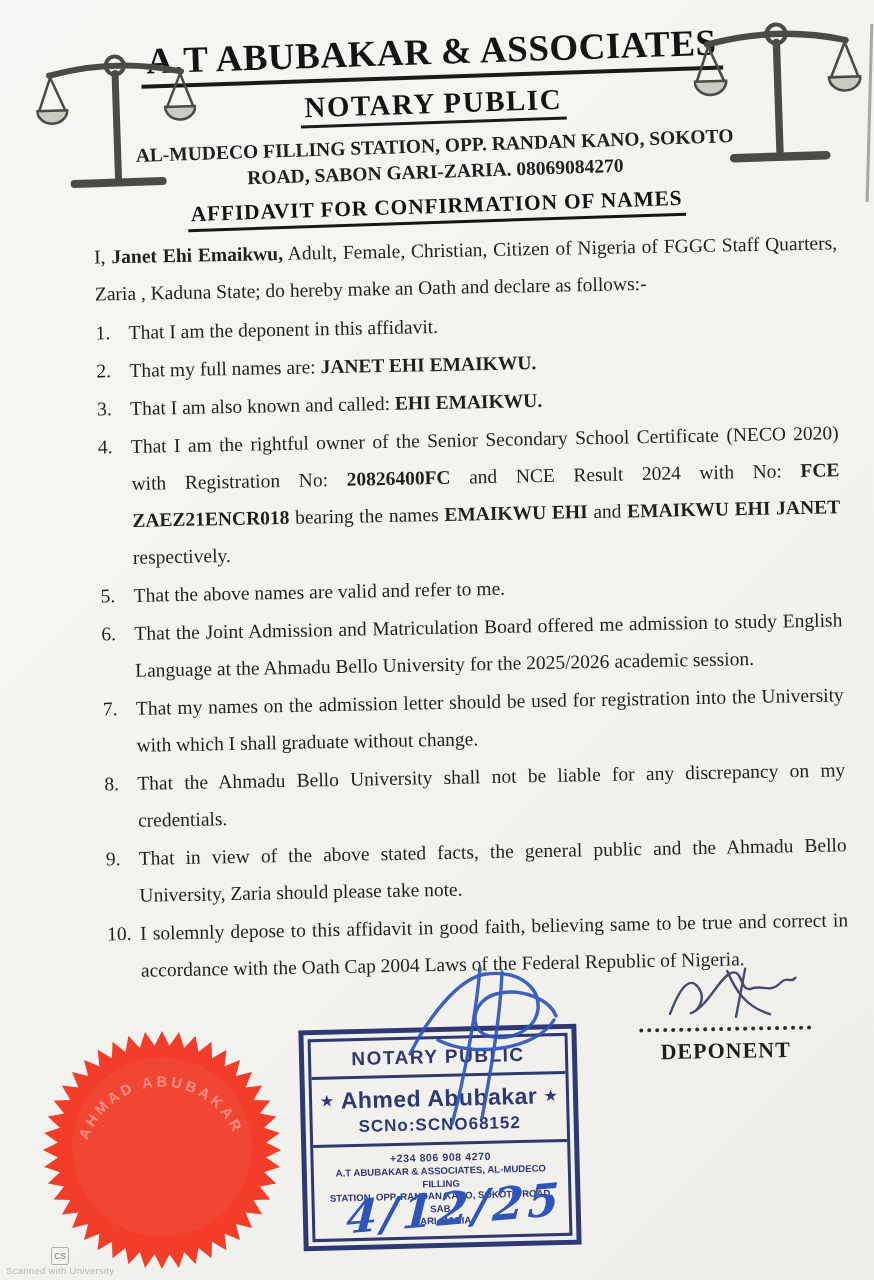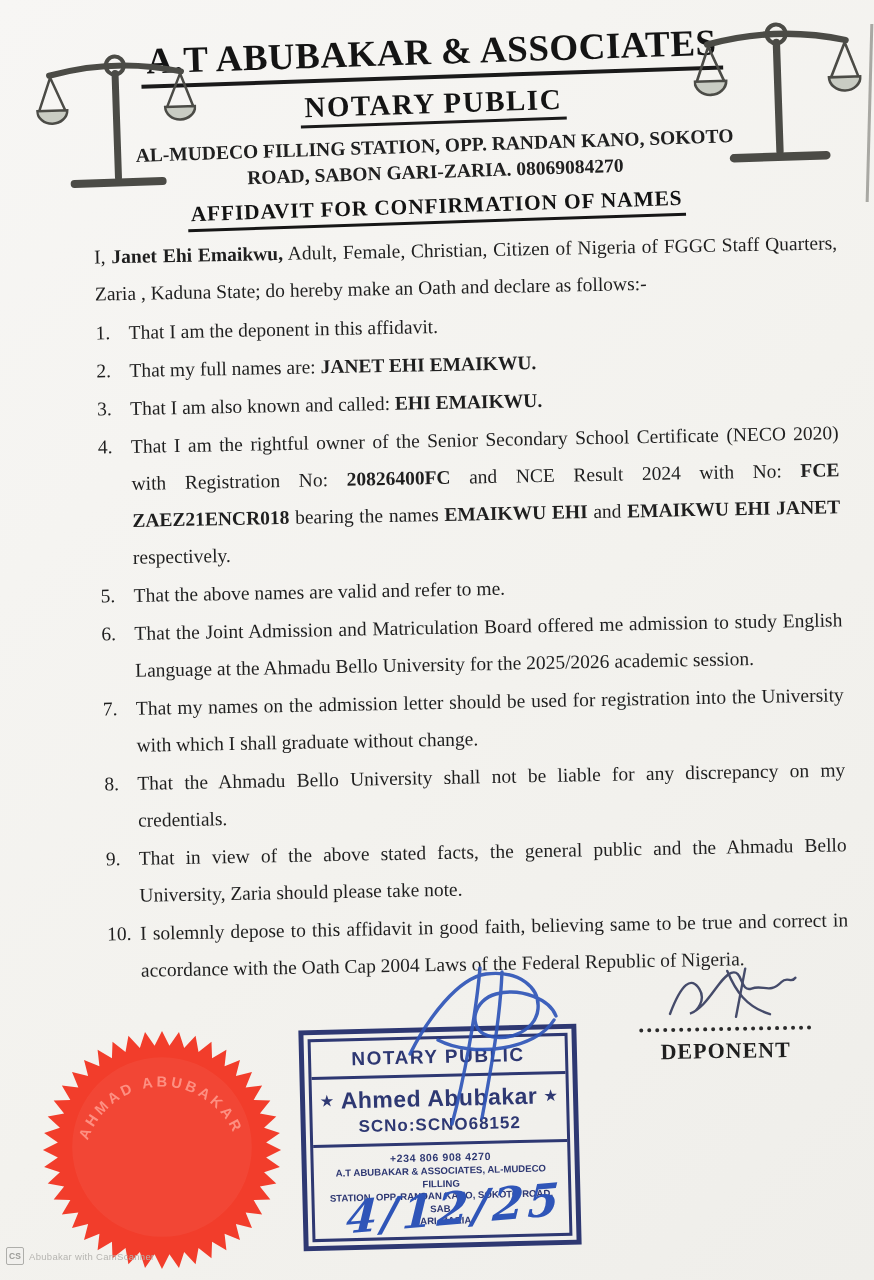--- a/index.html
+++ b/index.html
@@ -55,22 +55,22 @@
   .sphone{font-size:10.5px;letter-spacing:.6px;}
   .saddr{font-size:9.6px;line-height:12.5px;margin-top:2px;}
   .date-hand{position:absolute;left:346px;top:1182px;z-index:4;
     font-size:45px;font-style:italic;font-weight:700;color:var(--pen,#2f55b8);
     transform:rotate(-5deg) skewX(-8deg);font-family:"DejaVu Serif",serif;letter-spacing:4px;}
   .deponent{position:absolute;left:630px;top:965px;width:190px;text-align:center;transform:rotate(-1deg);}
   .dotline{border-bottom:4px dotted #2b2b2b;width:172px;margin:0 auto;height:0;}
   .dep-label{font-size:22px;font-weight:800;letter-spacing:1px;margin-top:7px;color:#15151
 5;}
   .seal{position:absolute;left:40px;top:1025px;z-index:2;}
-  .camscanner{position:absolute;left:6px;top:1247px;display:flex;align-items:center;gap:5px;
-    font-family:"Liberation Sans",sans-serif;z-index:8;}
+  .camscanner{position:absolute;left:6px;top:1247px;display:flex;align-items:center;
+    font-family:"Liberation Sans",sans-serif;z-index:8;flex-direction:column;}
   .cs-box{width:16px;height:16px;border:1.5px solid #aeaeaa;color:#9b9b97;font-size:8.5px;
     font-weight:700;display:flex;align-items:center;justify-content:center;border-radius:2px;background:#f1f0ed;}
   .cs-text{font-size:9.5px;color:#b6b5b1;letter-spacing:.3px;}
   .edge-artifact{position:absolute;right:3px;top:24px;width:3px;height:178px;
     background:#5d5d57;opacity:.5;transform:rotate(1.5deg);z-index:9;}
 </style>
 </head>
 <body>
 
 <div class="page">
@@ -214,17 +214,17 @@
       <circle cx="125" cy="122" r="92" fill="rgba(255,255,255,0.05)"></circle>
       <path id="sealArc" d="M 45 140 A 80 80 0 0 1 205 140" fill="none"></path>
       <text font-family="Liberation Sans, sans-serif" font-size="15" letter-spacing="3.5" fill="#ff9d90" opacity=".85" font-weight="700">
         <textPath href="#sealArc" startOffset="10%">AHMAD ABUBAKAR</textPath>
       </text>
     </svg>
   </div>
 
   <div class="camscanner">
     <span class="cs-box">CS</span>
-    <span class="cs-text">Abubakar with CamScanner</span>
+    <span class="cs-text">Scanned with University</span>
   </div>
 
   <div class="edge-artifact"></div>
 </div>
 
 </body></html>

